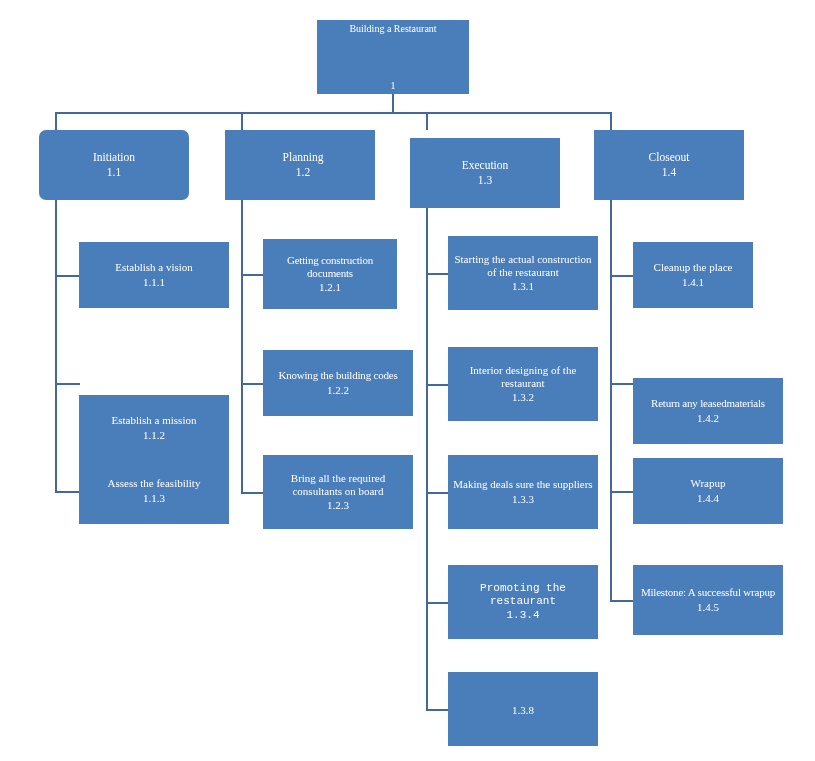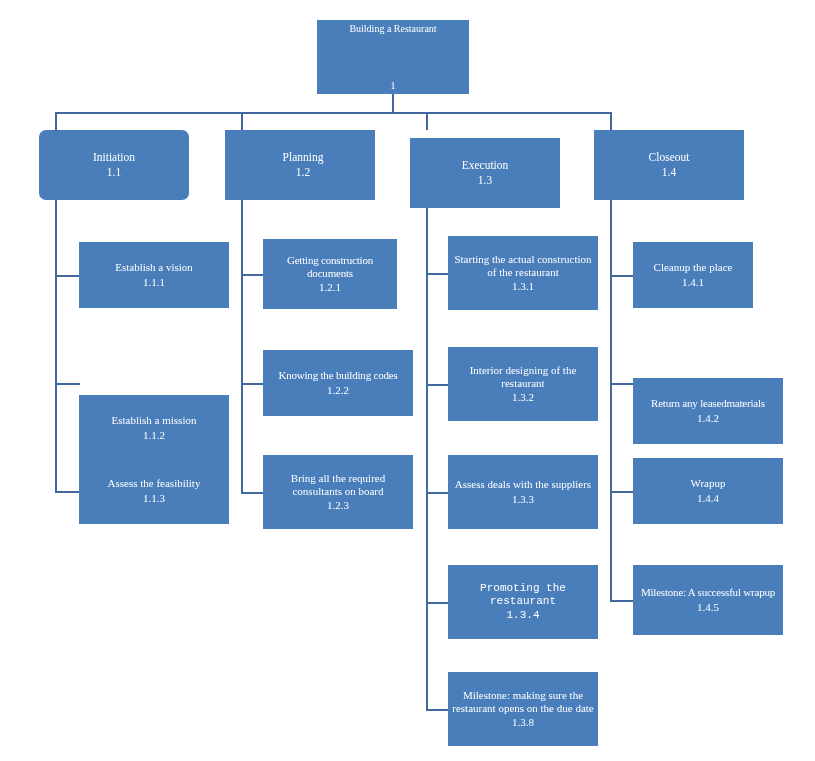--- a/index.html
+++ b/index.html
@@ -133,29 +133,28 @@
       </div>
       <div class="wbs-box leaf-box" style="left: 448px; top: 236px; width: 150px; height: 74px;">
         <span class="box-title">Starting the actual construction of the restaurant</span>
         <span class="box-code">1.3.1</span>
       </div>
       <div class="wbs-box leaf-box" style="left: 448px; top: 347px; width: 150px; height: 74px;">
         <span class="box-title">Interior designing  of the restaurant</span>
         <span class="box-code">1.3.2</span>
       </div>
       <div class="wbs-box leaf-box" style="left: 448px; top: 455px; width: 150px; height: 74px;">
-        <span class="box-title">Assess deals with the suppliers</span>
+        <span class="box-title">Making deals sure the suppliers</span>
         <span class="box-code">1.3.3</span>
       </div>
       <div class="wbs-box leaf-box" style="left: 448px; top: 565px; width: 150px; height: 74px; font-family: Liberation Mono, monospace;">
         <span class="box-title">Promoting the restaurant</span>
         <span class="box-code">1.3.4</span>
       </div>
       <div class="wbs-box leaf-box" style="left: 448px; top: 672px; width: 150px; height: 74px;">
-        <span class="box-title">Milestone: making sure the restaurant opens on the due date</span>
         <span class="box-code">1.3.8</span>
       </div>
       <div class="wbs-box level2-box" style="left: 594px; top: 130px; width: 150px; height: 70px;">
         <span class="box-title">Closeout</span>
         <span class="box-code">1.4</span>
       </div>
       <div class="wbs-box leaf-box" style="left: 633px; top: 242px; width: 120px; height: 66px;">
         <span class="box-title">Cleanup the place</span>
         <span class="box-code">1.4.1</span>
       </div>

